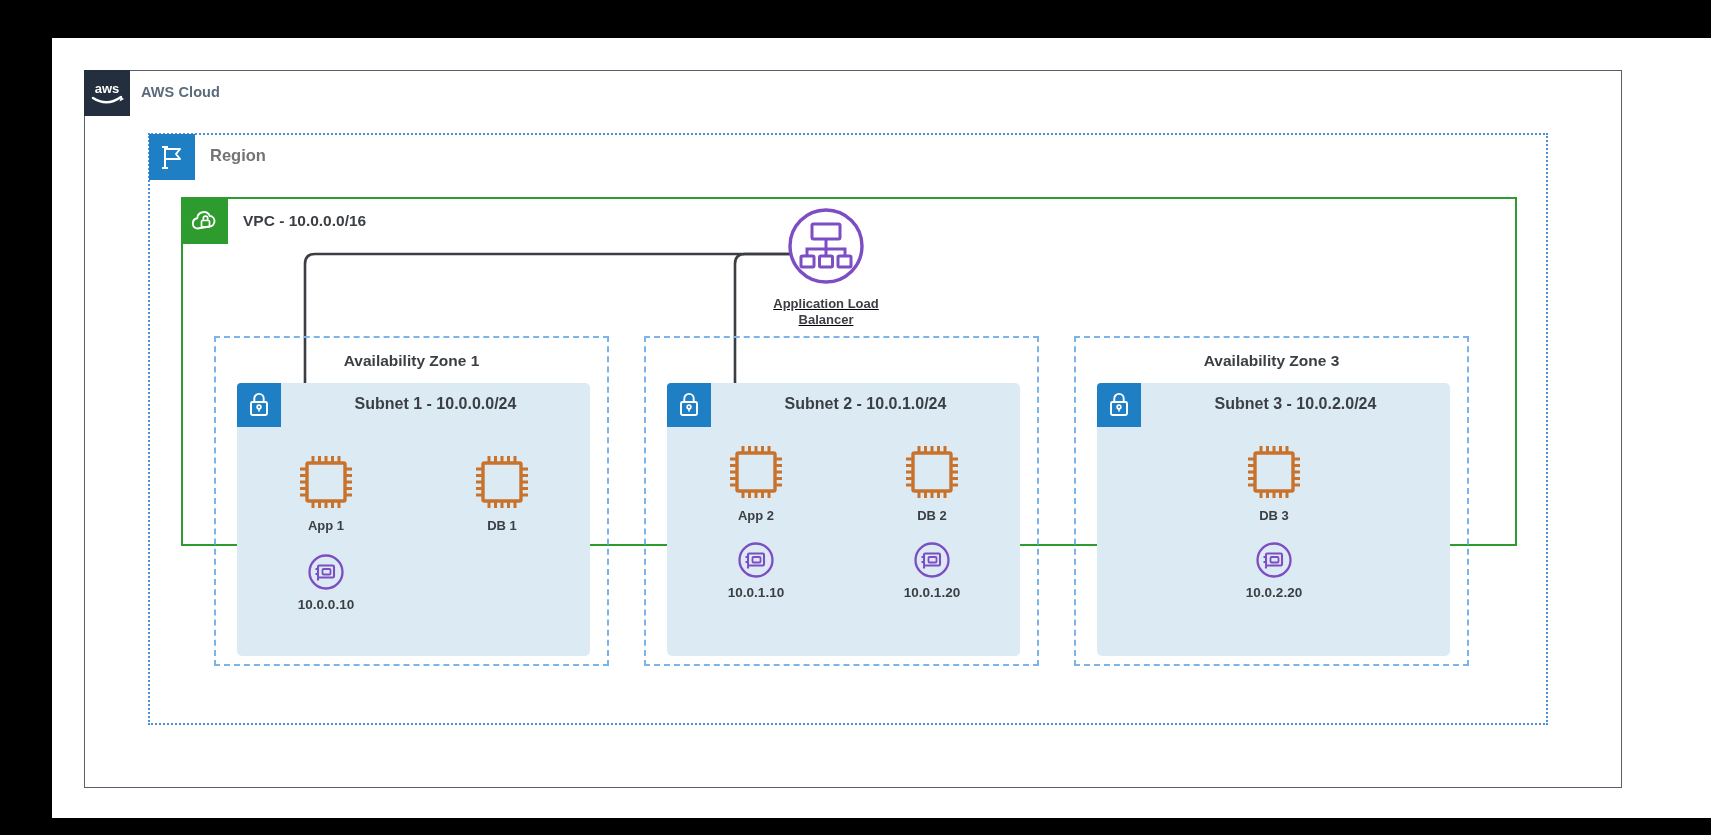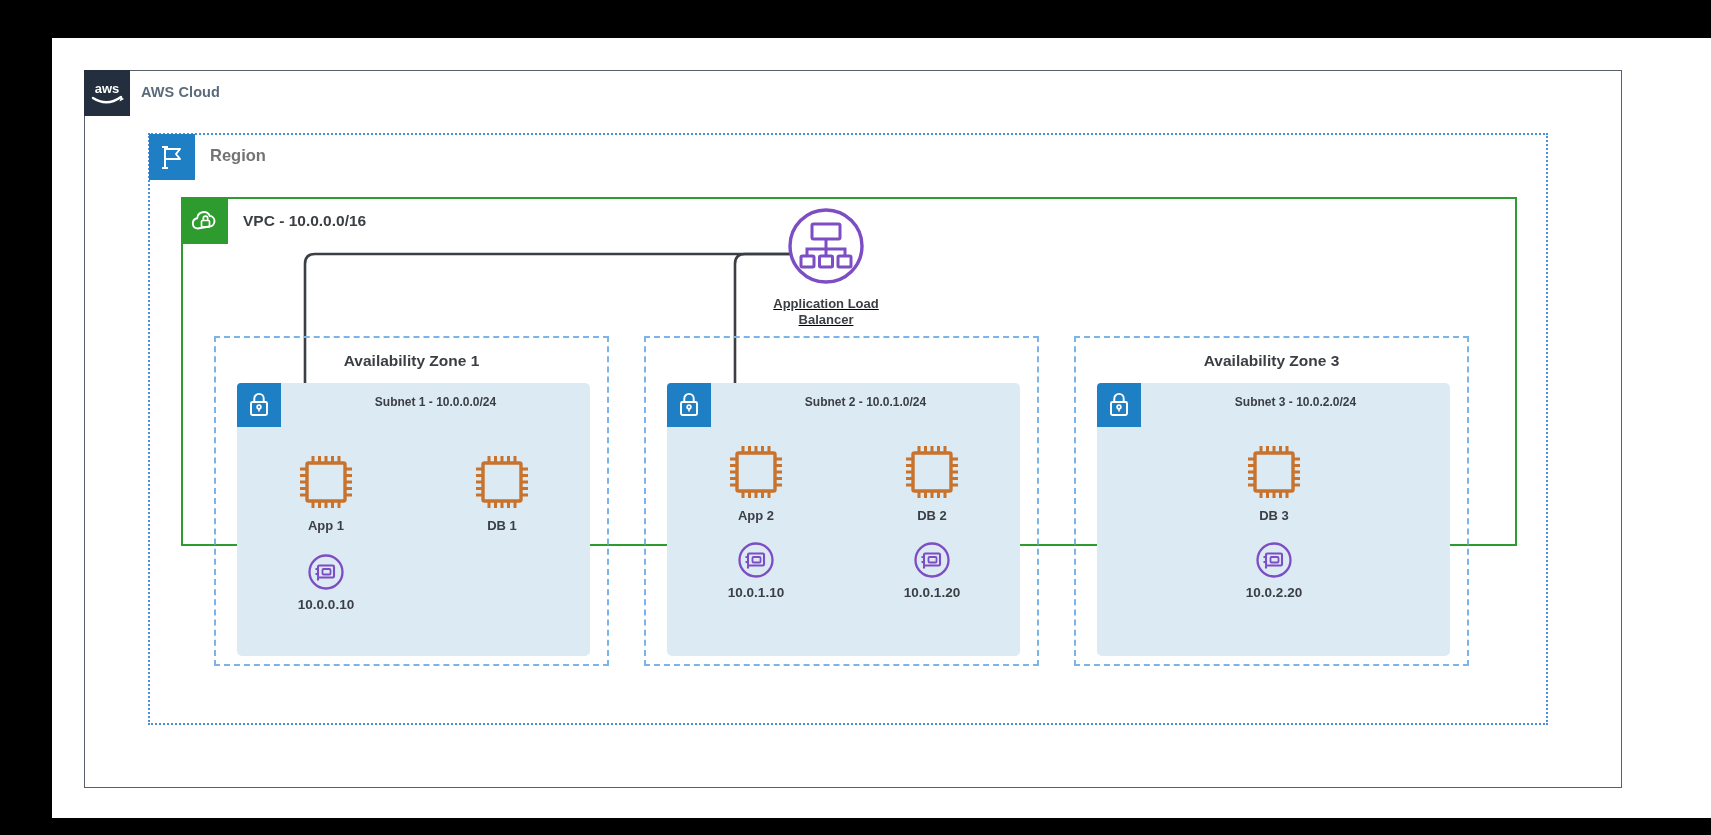--- a/index.html
+++ b/index.html
@@ -120,21 +120,21 @@
     left: 0px; top: 0px;
     width: 44px; height: 44px;
     background: #1f7fc4;
     border-radius: 4px 0 0 0;
     display: flex; align-items: center; justify-content: center;
   }
   .subnet-title {
     position: absolute;
     left: 44px; right: 0; top: 12px;
     text-align: center;
-    font-size: 12px; font-weight: bold;
+    font-size: 16px; font-weight: bold;
     color: #3b3f44;
   }
 
   
   .node {
     position: absolute;
     width: 120px;
     text-align: center;
   }
   .node .glyph { display: block; margin: 0 auto; }

